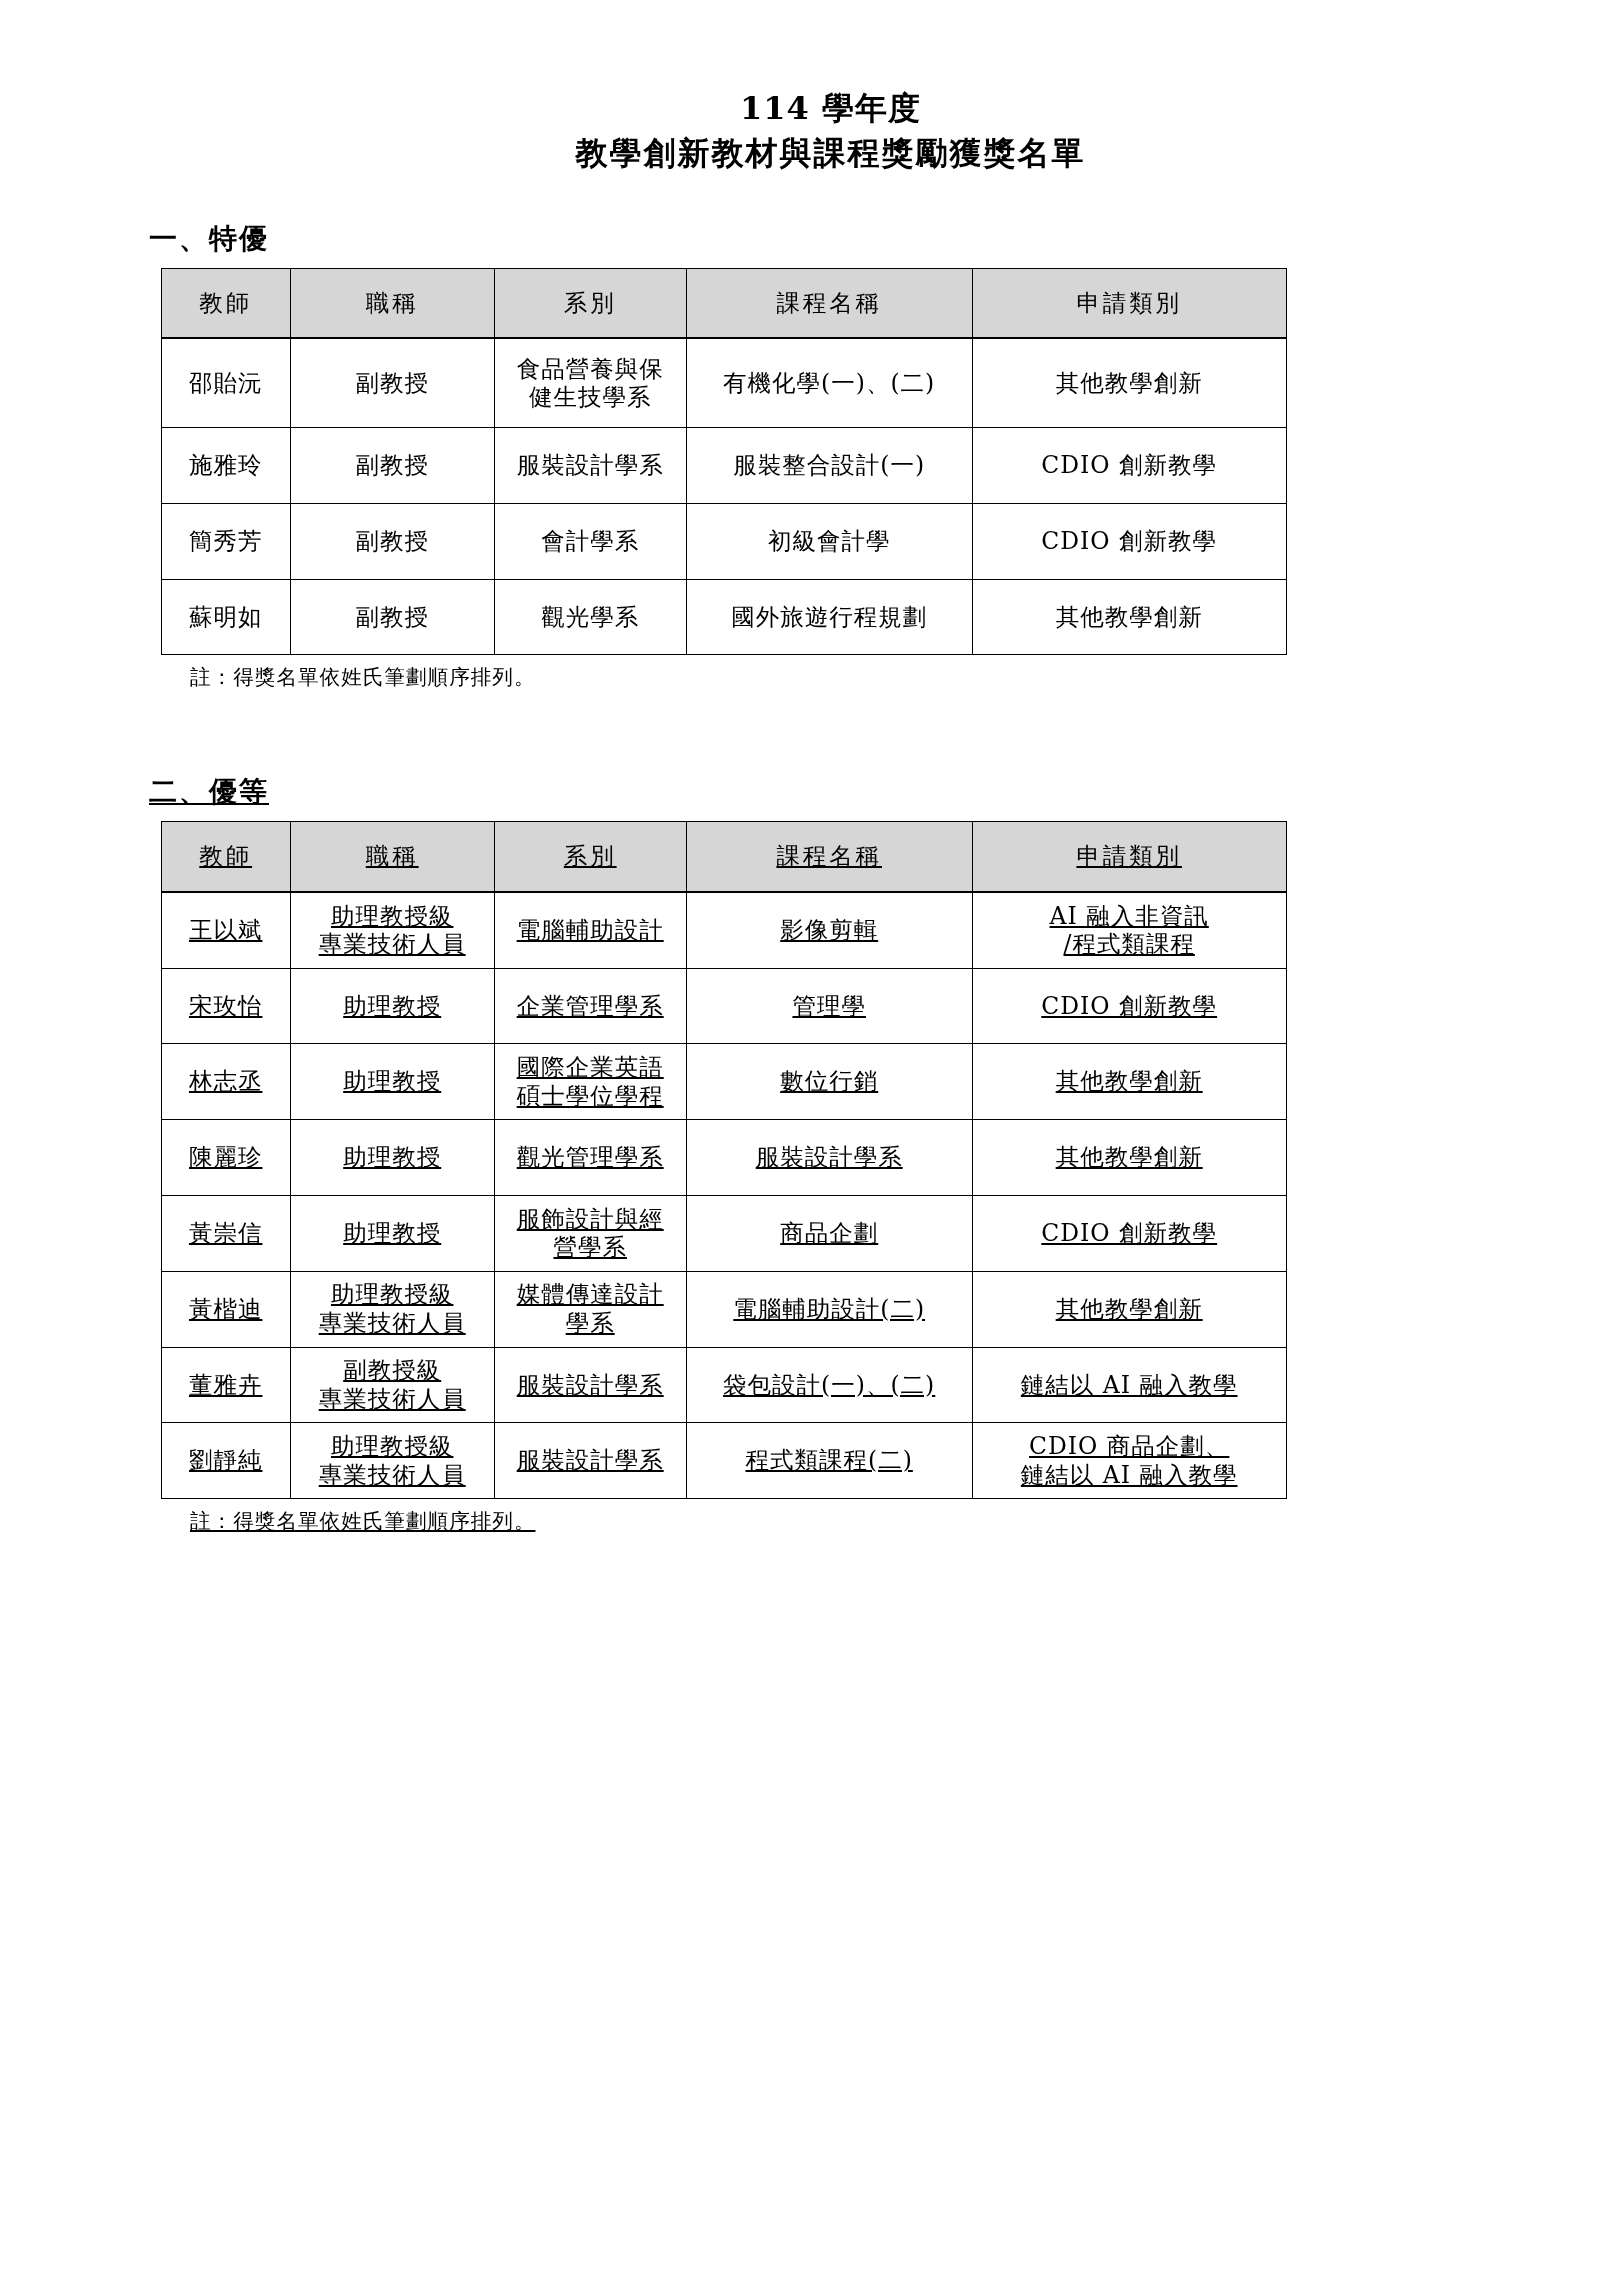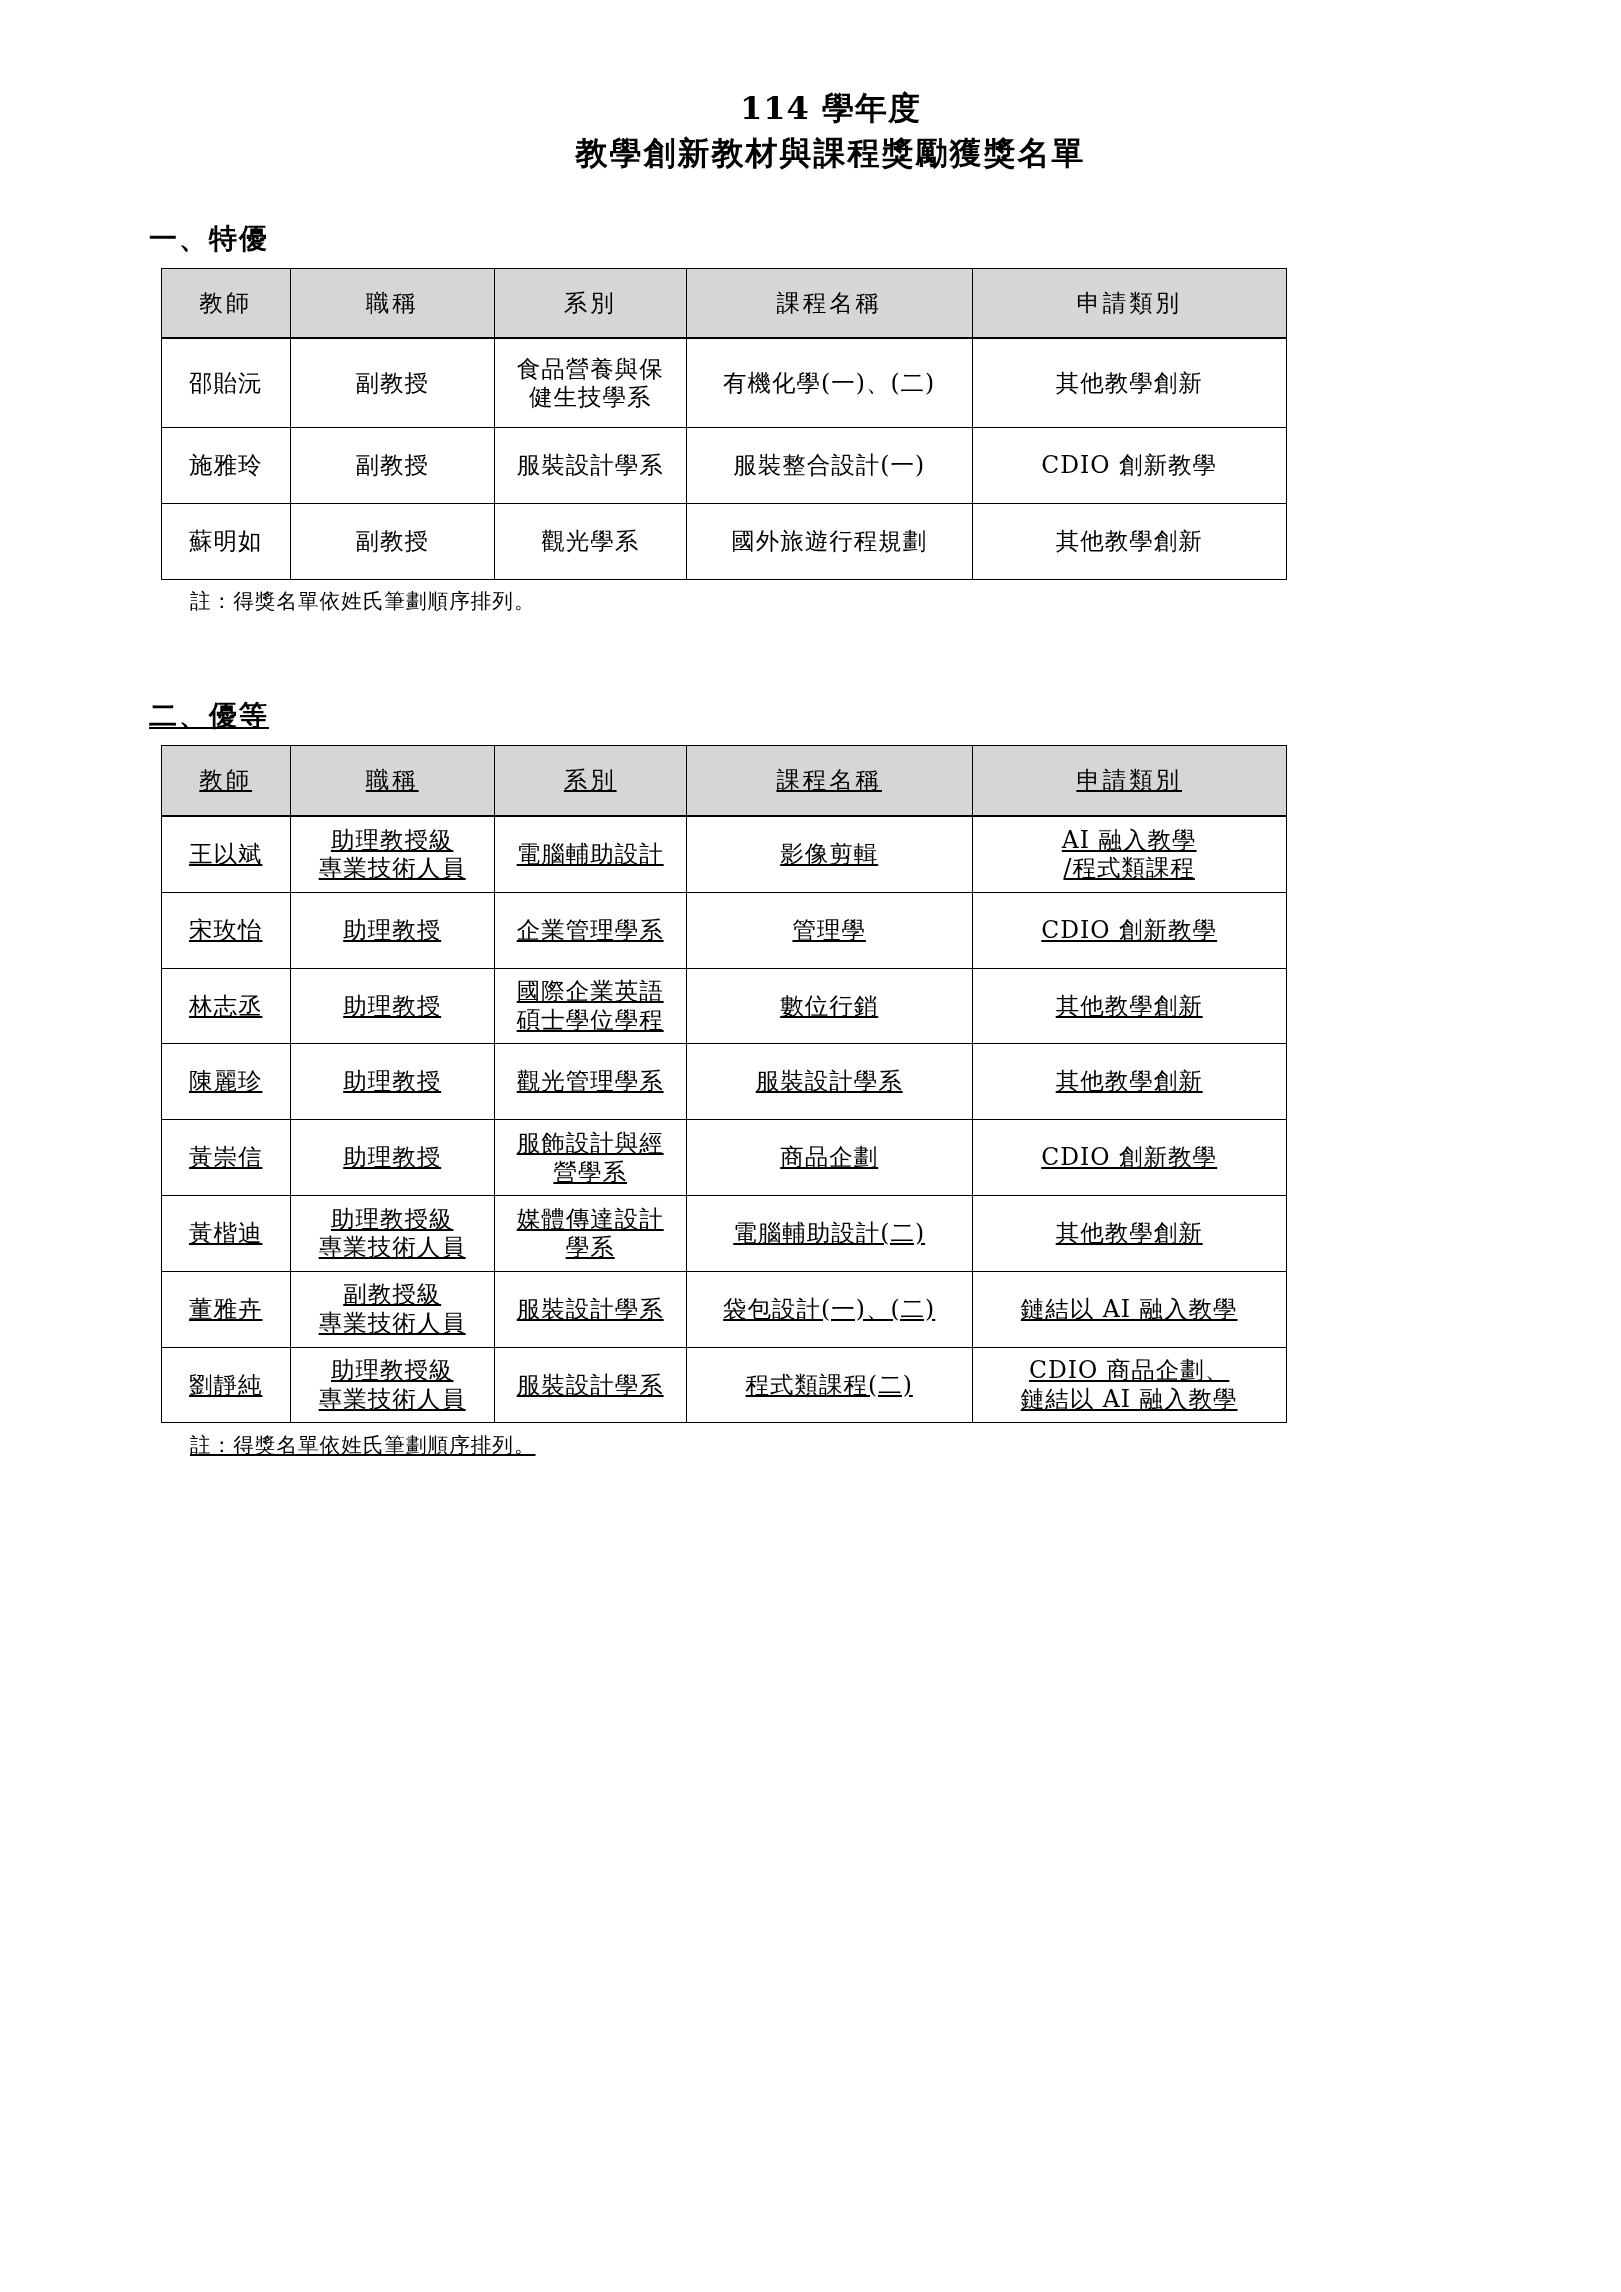--- a/index.html
+++ b/index.html
@@ -133,20 +133,27 @@
           <td class="cell-multiline">其他教學創新</td>
         </tr>
         <tr>
           <td>施雅玲</td>
           <td class="cell-multiline">副教授</td>
           <td class="cell-multiline">服裝設計學系</td>
           <td>服裝整合設計(一)</td>
           <td class="cell-multiline">CDIO 創新教學</td>
         </tr>
         <tr>
+          <td>簡秀芳</td>
+          <td class="cell-multiline">副教授</td>
+          <td class="cell-multiline">會計學系</td>
+          <td>初級會計學</td>
+          <td class="cell-multiline">CDIO 創新教學</td>
+        </tr>
+        <tr>
           <td>蘇明如</td>
           <td class="cell-multiline">副教授</td>
           <td class="cell-multiline">觀光學系</td>
           <td>國外旅遊行程規劃</td>
           <td class="cell-multiline">其他教學創新</td>
         </tr>
       </tbody>
     </table>
 
     <div class="table-note">註：得獎名單依姓氏筆劃順序排列。</div>
@@ -172,21 +179,21 @@
           <th>申請類別</th>
         </tr>
       </thead>
       <tbody>
         <tr>
           <td>王以斌</td>
           <td class="cell-multiline">助理教授級
 專業技術人員</td>
           <td class="cell-multiline">電腦輔助設計</td>
           <td>影像剪輯</td>
-          <td class="cell-multiline">AI 融入教學
+          <td class="cell-multiline">AI 融入非資訊
 /程式類課程</td>
         </tr>
         <tr>
           <td>宋玫怡</td>
           <td class="cell-multiline">助理教授</td>
           <td class="cell-multiline">企業管理學系</td>
           <td>管理學</td>
           <td class="cell-multiline">CDIO 創新教學</td>
         </tr>
         <tr>

